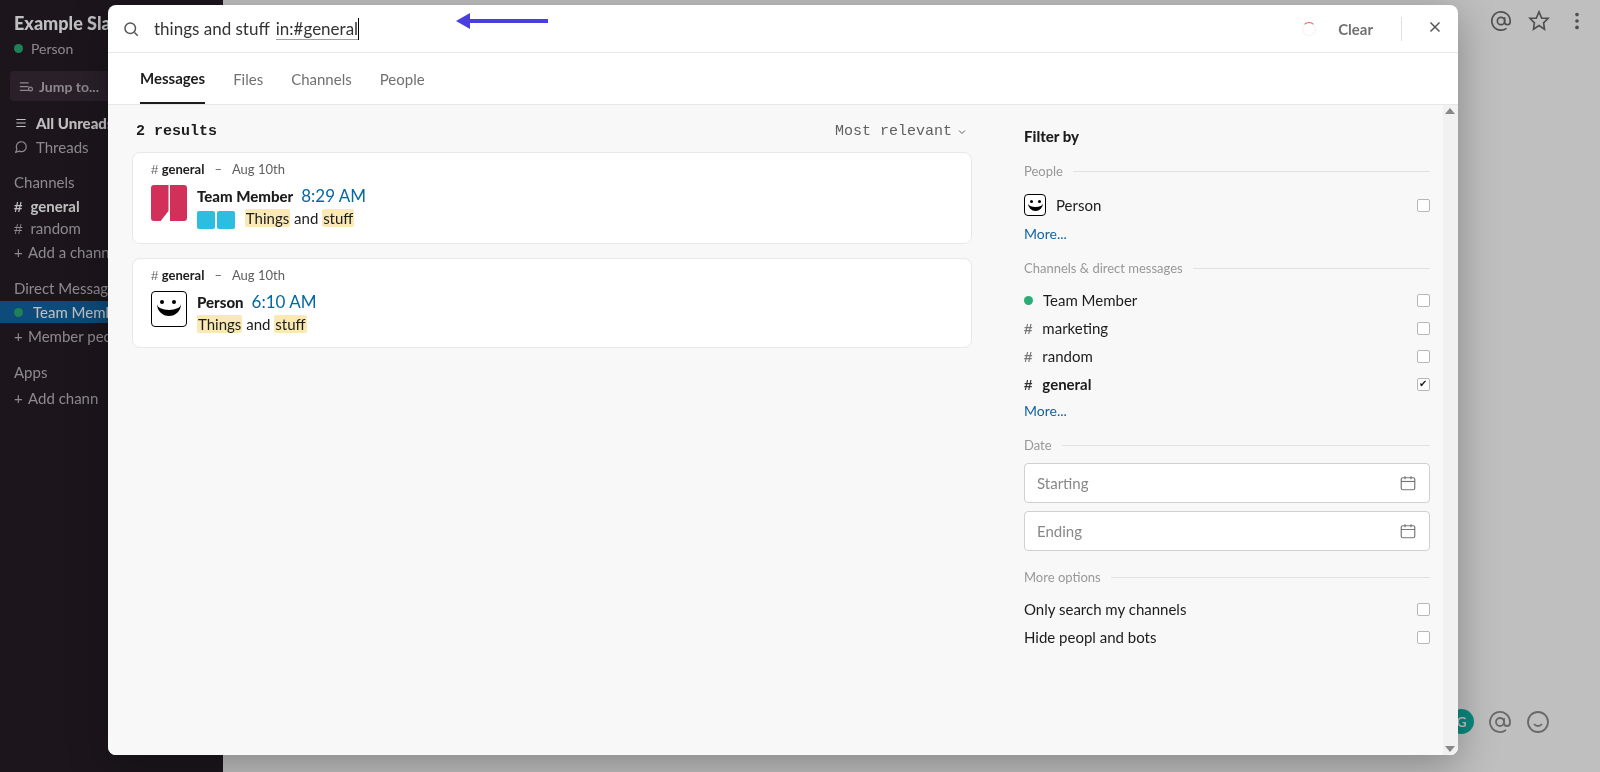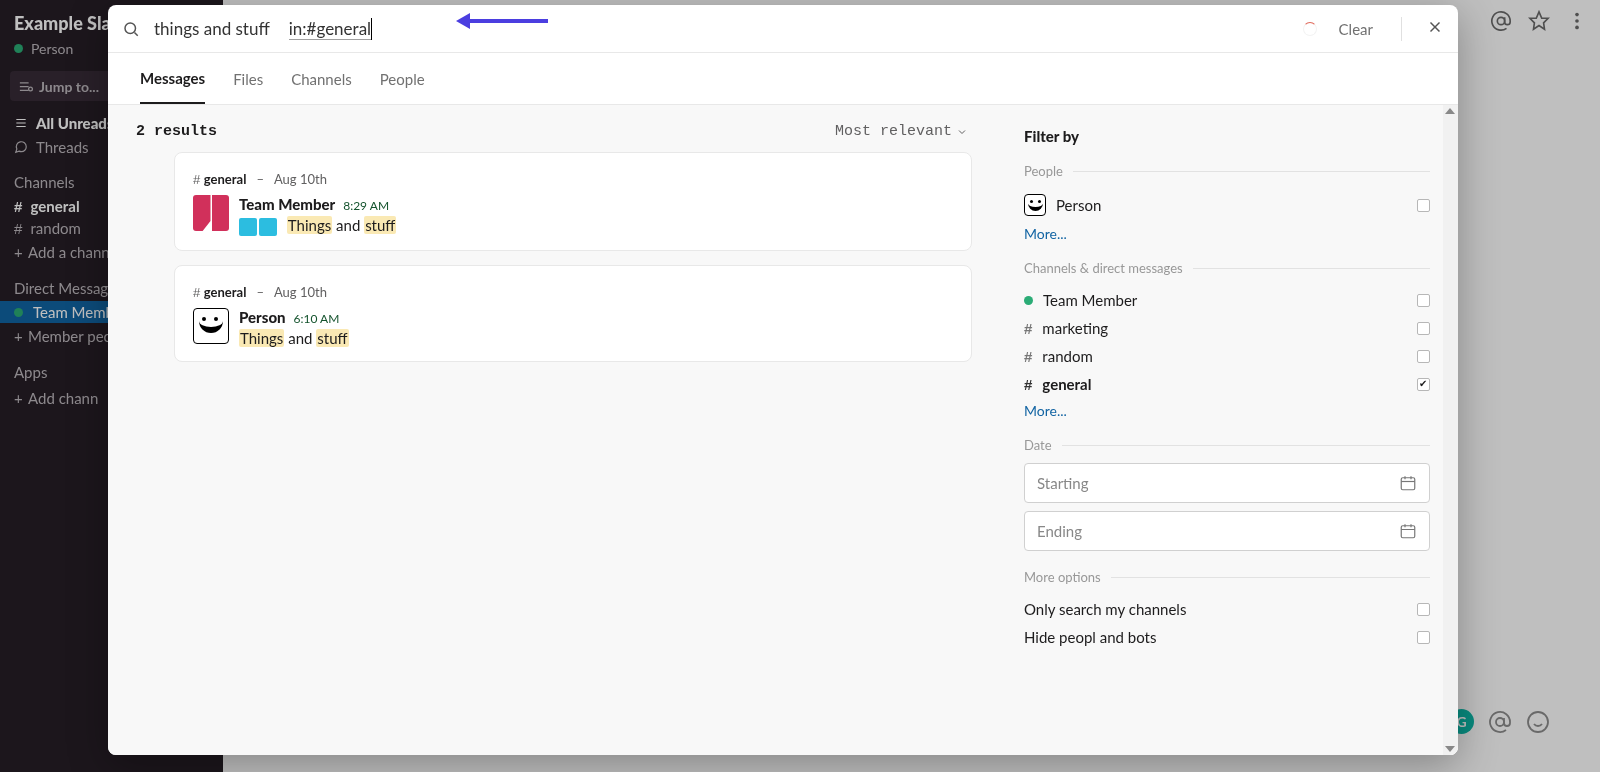--- a/index.html
+++ b/index.html
@@ -31,48 +31,48 @@
   .right-icons svg { width: 22px; height: 22px; }
 
   
   .overlay { position: absolute; inset: 0; background: rgba(0,0,0,0.25); }
   .modal { position: absolute; left: 108px; top: 5px; width: 1350px; height: 750px; background: #fff; border-radius: 8px; box-shadow: 0 10px 40px rgba(0,0,0,.3); display:flex; flex-direction:column; overflow:hidden;}
   
   .search-bar { height: 48px; border-bottom: 1px solid #e8e8e8; display: flex; align-items: center; padding: 0 14px; gap: 14px; position: relative; }
   .search-bar svg.mag { width: 18px; height: 18px; color: #555; flex:0 0 auto;}
   .search-field { flex: 1; display: flex; align-items: center; font-size: 17px; color: #333; }
   .search-text-plain { }
-  .search-text-mod { border-bottom: 1.5px solid #a0a0a0; padding-bottom:0px; margin-left:19px; position:relative;}
+  .search-text-mod { border-bottom: 1.5px solid #a0a0a0; padding-bottom:0px; margin-left:6px; position:relative;}
   .caret { width: 1px; height: 22px; background: #000; margin-left: 0px; }
   .arrow-annot { position:absolute; left:360px; top:14px; }
   .arrow-annot .line { width:80px; height:4px; background:#4b3ee0; }
   .arrow-annot .head { position:absolute; left:-12px; top:-6px; border-right:14px solid #4b3ee0; border-top:8px solid transparent; border-bottom:8px solid transparent;}
   .spinner { width:14px; height:14px; border:1.5px solid #f3f3f3; border-top:1.5px solid #e06a5c; border-radius:50%; margin-right:8px;}
-  .clear-text { color:#717171; font-size:15px; cursor:pointer; margin-right:14px; }
+  .clear-text { color:#717171; font-size:15px; cursor:pointer; margin-right:14px;font-weight:bold; }
   .vdivider { width:1px; height:24px; background:#e0e0e0; margin-right:10px;}
   .close-x svg { width:18px; height:18px; color:#555; }
 
   .tabs { display:flex; align-items:center; height:52px; border-bottom:1px solid #e8e8e8; padding:0 32px; gap:28px; font-size:15px; color:#717171;text-align:center;}
   .tabs .tab { height:100%; display:flex; align-items:center; cursor:pointer;}
   .tabs .tab.active { color:#1d1c1d; font-weight:700; border-bottom:2px solid #1d1c1d; }
 
   .body { flex:1; display:flex; background:#f8f8f8; overflow:hidden; position:relative; }
   .results-wrap { flex:1; padding:0 24px 24px; overflow:auto;}
   .results-head { display:flex; justify-content:space-between; align-items:center; padding:18px 4px 12px; color:#616061; font-size:15px;font-family:Liberation Mono, monospace;}
   .results-head .count { font-weight:700; color:#1d1c1d; }
   .sort-drop { display:flex; align-items:center; gap:4px; color:#616061;margin-left:32px;}
   
-  .result-card { background:#fff; border:1px solid #e8e8e8; border-radius:8px; padding:18px 18px 14px; margin-bottom:14px;margin-left:42px;}
+  .result-card { background:#fff; border:1px solid #e8e8e8; border-radius:8px; padding:8px 18px 14px; margin-bottom:14px;}
   .rc-top { display:flex; gap:10px; align-items:center; color:#616061; font-size:13px; margin-bottom:8px;}
   .rc-top b { color:#1d1c1d; font-weight:700;}
   .rc-main { display:flex; gap:10px; }
   .avatar { width:36px; height:36px; border-radius:4px; flex:0 0 auto;}
   .rc-content .nameline { display:flex; align-items:baseline; gap:8px; }
   .rc-content .name { font-weight:900; color:#1d1c1d; font-size:15px;}
-  .rc-content .time { font-size:12px; color:#14532d;}
+  .rc-content .time { font-size:17px; color:#0369a1;}
   .rc-content .msg { font-size:15px; color:#1d1c1d; margin-top:3px;}
   .hl { background: rgba(242, 199, 68, .4); border-radius:2px; padding:0 1px;}
   .attach-chips { display:inline-flex; gap:2px; margin-right:6px; vertical-align:middle;}
   .chip { width:18px; height:18px; border-radius:2px;}
 
   
   .filters { width:462px; border-left:0; padding:22px 28px 20px; font-size:15px; color:#1d1c1d; overflow:auto; background:#f8f8f8;}
   .filters h3 { font-weight:900; font-size:15px; margin-bottom:14px; }
   .f-section-title { color:#989898; font-size:13px; position:relative; margin:18px 0 10px; display:flex; align-items:center; gap:10px;}
   .f-section-title .rule { flex:1; height:1px; background:#e2e2e2; }

